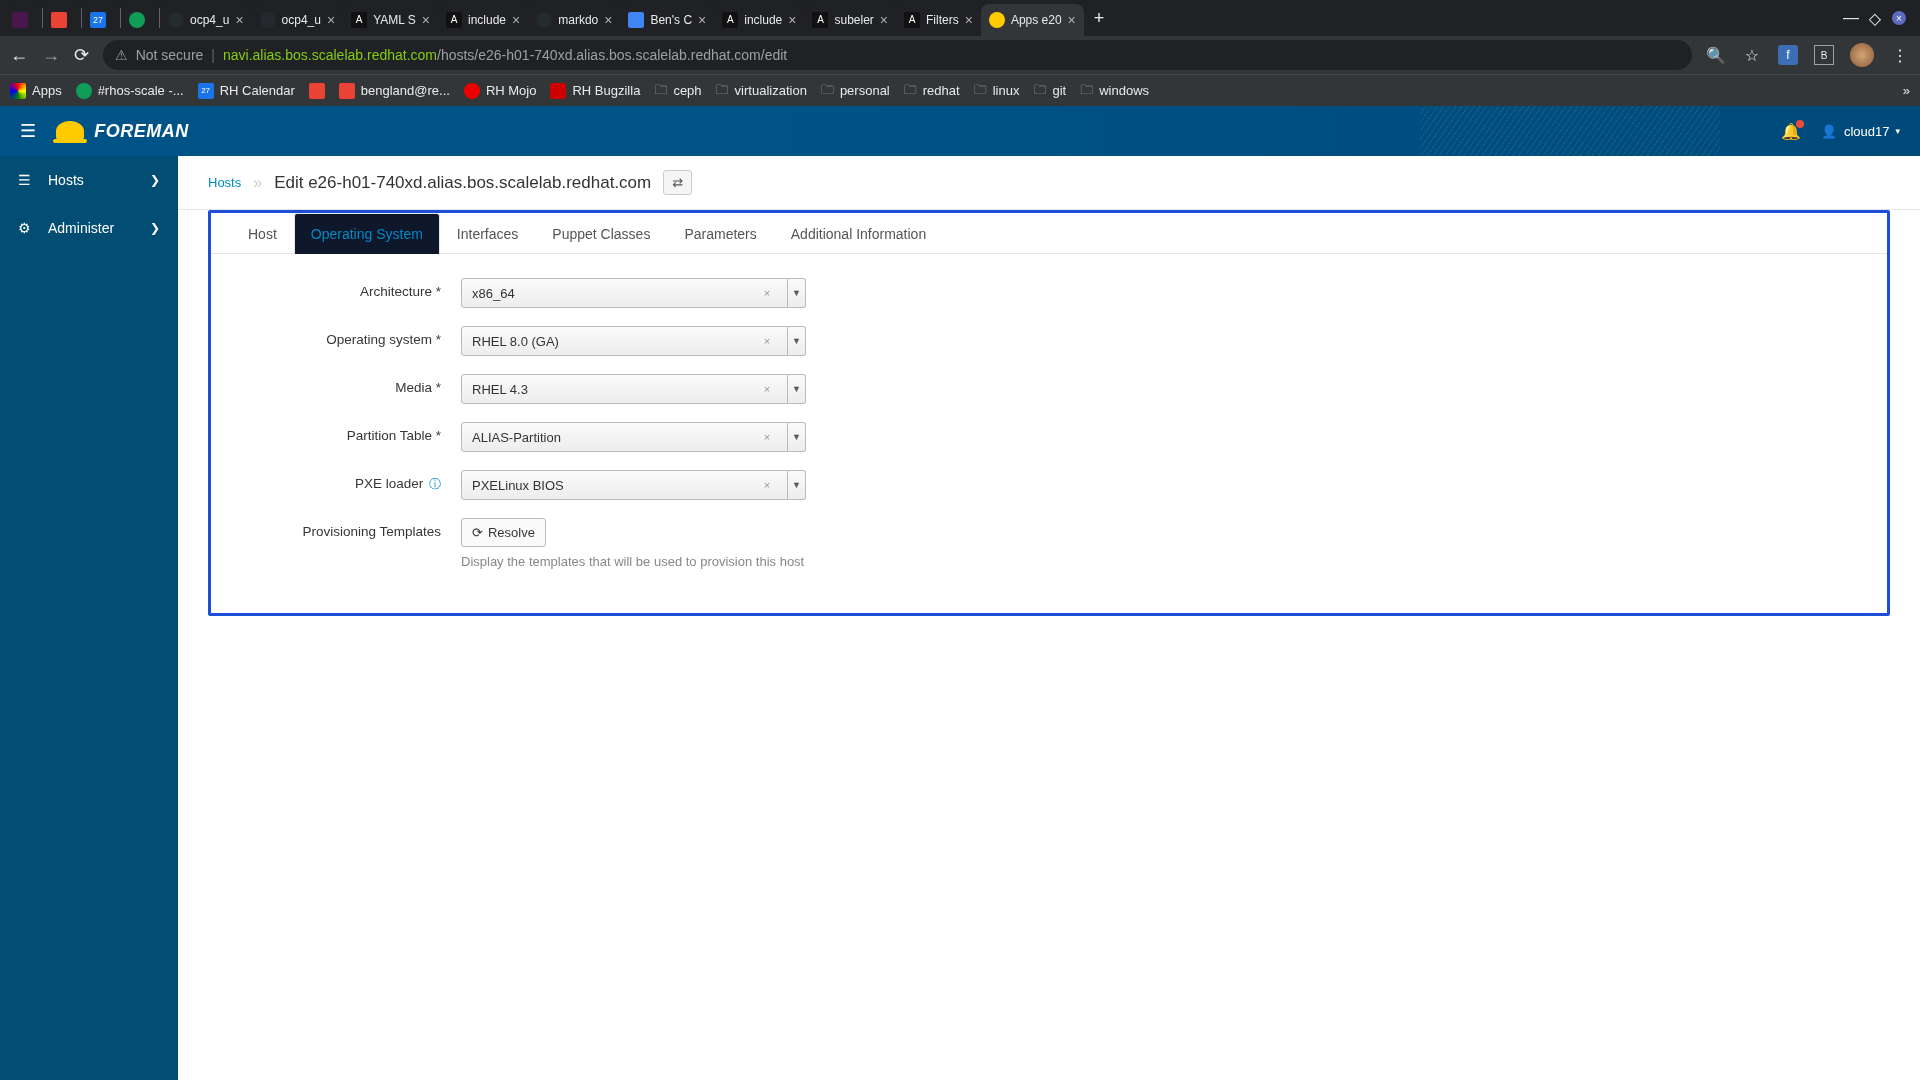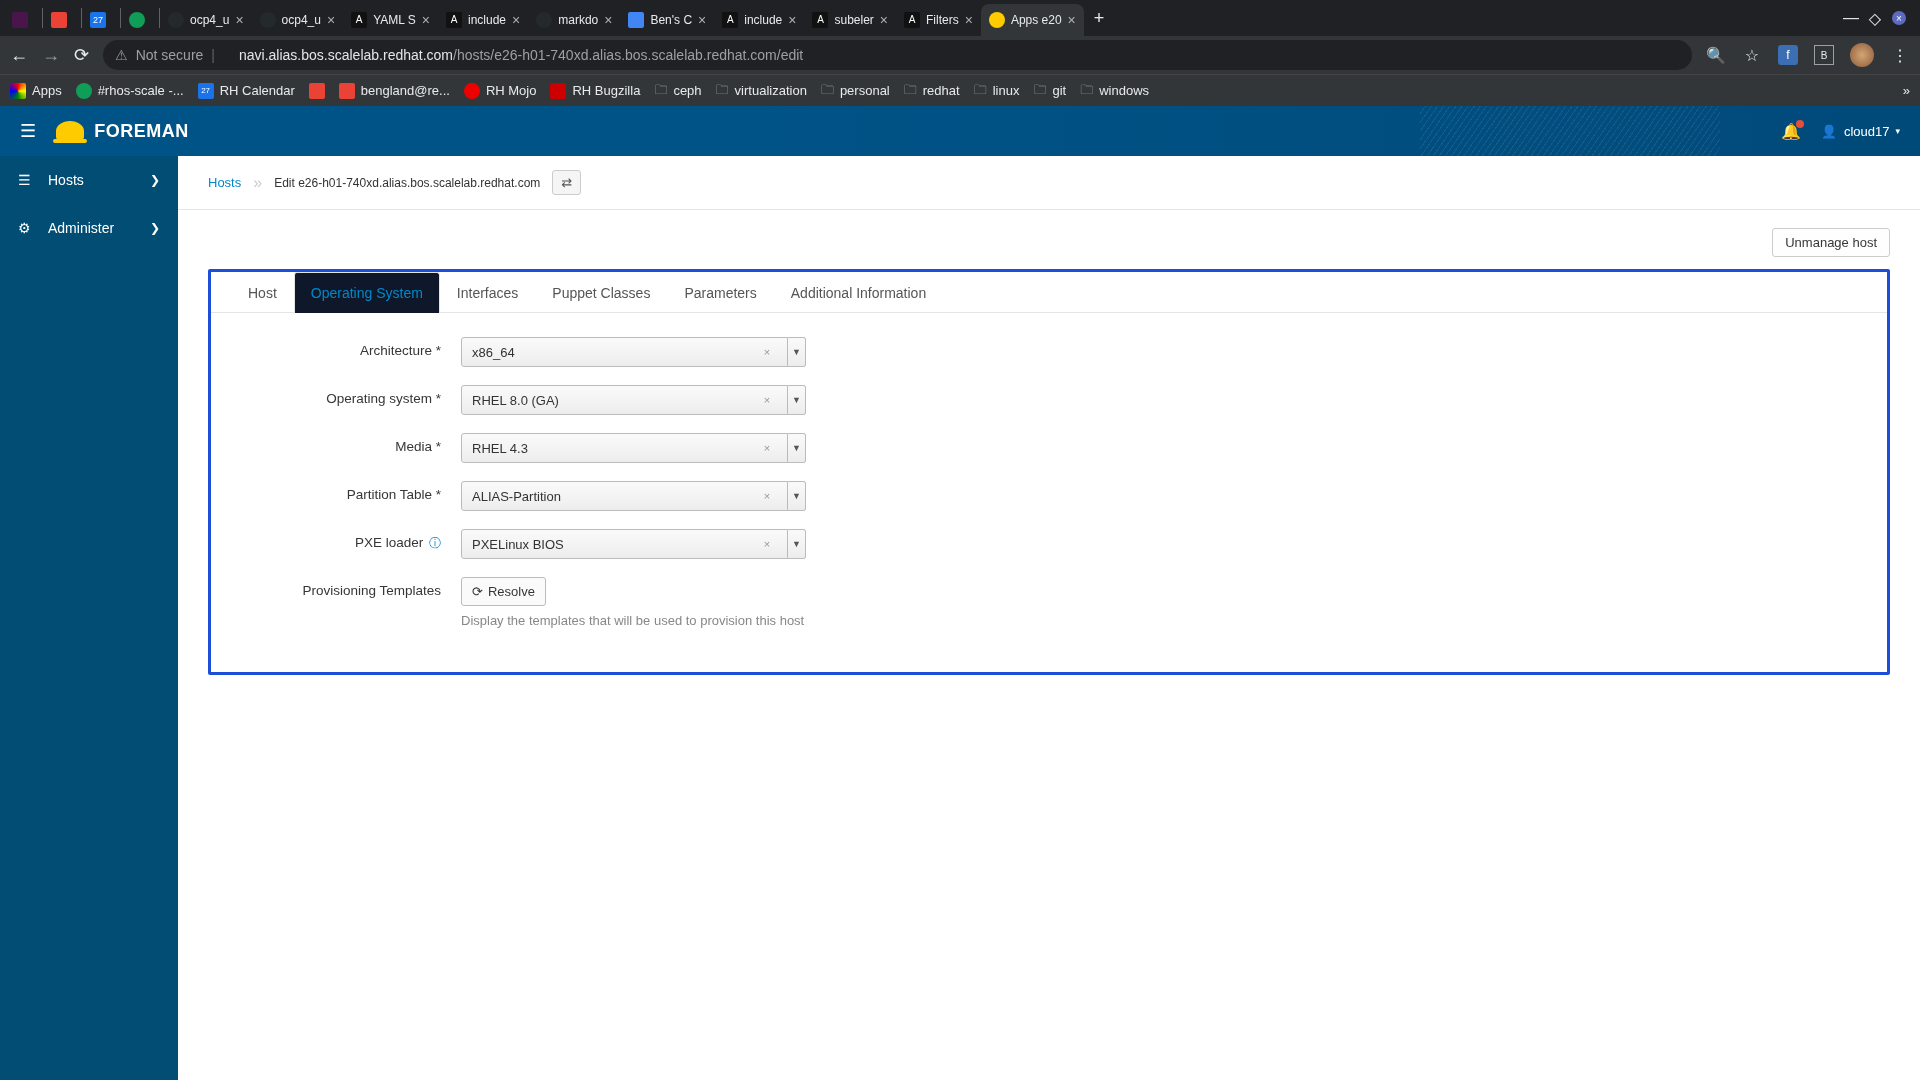--- a/index.html
+++ b/index.html
@@ -14,57 +14,57 @@
     .tab-close { margin-left: 6px; color: #b0b0b0; font-size: 14px; }
     .tab-sep { width: 1px; height: 20px; background: #5f6368; }
     .new-tab { color: #e8eaed; padding: 0 10px; font-size: 18px; }
     .window-controls { margin-left: auto; display: flex; gap: 10px; padding-right: 10px; color: #e8eaed; }
     .wc { width: 14px; height: 14px; display:flex; align-items:center; justify-content:center; }
     
     .addr-bar { background: #323639; height: 38px; display: flex; align-items: center; padding: 0 10px; gap: 14px; }
     .nav-btn { color: #9aa0a6; font-size: 18px; }
     .nav-btn.active { color: #e8eaed; }
     .url-bar { flex: 1; background: #202124; border-radius: 20px; height: 30px; display: flex; align-items: center; padding: 0 12px; color: #9aa0a6; font-size: 14px; }
-    .url-host { color: #e5e5e5; margin-left: 16px; }
+    .url-host { color: #84cc16; }
     .url-path { color: #9aa0a6; }
     .addr-icons { display: flex; gap: 16px; color: #e8eaed; align-items: center; }
     .addr-icon { width: 20px; height: 20px; display:flex; align-items:center; justify-content:center; }
     .avatar-img { width: 24px; height: 24px; border-radius: 50%; background: radial-gradient(circle, #d4a574, #8b5a3c); }
     
     .bookmarks { background: #323639; height: 32px; display: flex; align-items: center; padding: 0 10px; gap: 14px; border-top: 1px solid #444; font-size: 13px; color: #e8eaed; }
     .bookmark { display: flex; align-items: center; gap: 6px; }
     .bm-icon { width: 16px; height: 16px; border-radius: 2px; display:flex; align-items:center; justify-content:center; }
     .folder-icon { color: #9aa0a6; }
     .overflow { margin-left: auto; color: #e8eaed; }
     
     
     .app-header { background: linear-gradient(90deg, #005387 0%, #005387 40%, #004a7a 100%); height: 50px; display: flex; align-items: center; padding: 0 20px; color: white; position: relative; }
     .app-header::after { content: ""; position: absolute; right: 200px; top: 0; bottom: 0; width: 300px; background: repeating-linear-gradient(125deg, transparent, transparent 4px, rgba(255,255,255,0.08) 4px, rgba(255,255,255,0.08) 5px); }
     .hamburger { margin-right: 20px; font-size: 18px; cursor: pointer; }
-    .logo { display: flex; align-items: center; gap: 10px; }
+    .logo { display: flex; align-items: center; gap: 10px; font-style: italic; }
     .helmet { width: 28px; height: 20px; background: #fecb00; border-radius: 50% 50% 20% 20%; position: relative; }
     .helmet::before { content:""; position:absolute; bottom:-2px; left:-3px; right:-3px; height:4px; background:#fecb00; border-radius: 2px; }
     .brand { font-size: 18px; font-weight: bold; letter-spacing: 0.5px; }
     .header-right { margin-left: auto; display: flex; align-items: center; gap: 20px; z-index: 2; }
     .bell { position: relative; font-size: 16px; }
     .bell-dot { position: absolute; top: -2px; right: -2px; width: 8px; height: 8px; background: #e74c3c; border-radius: 50%; }
     .user-menu { display: flex; align-items: center; gap: 6px; font-size: 13px; }
     
     
     .layout { display: flex; height: calc(100vh - 156px); }
     .sidebar { width: 178px; background: #024d74; color: white; }
     .side-item { display: flex; align-items: center; padding: 16px 18px; gap: 14px; cursor: pointer; font-size: 14px; }
     .side-icon { font-size: 14px; width: 16px; }
     .chevron { margin-left: auto; font-size: 12px; }
     
     .main { flex: 1; background: white; overflow-y: auto; }
     .breadcrumb-bar { padding: 14px 30px; border-bottom: 1px solid #e5e5e5; display: flex; align-items: center; gap: 12px; }
     .crumb-link { color: #0089c7; font-size: 13px; }
     .crumb-sep { color: #ccc; }
-    .page-title { font-size: 12px; color: #333; }
+    .page-title { font-size: 17px; color: #333; }
     .toggle-btn { border: 1px solid #ccc; border-radius: 3px; padding: 4px 8px; font-size: 13px; color: #555; background: #f5f5f5; }
     
     .action-bar { padding: 18px 30px 12px; display: flex; justify-content: flex-end; }
     .unmanage { border: 1px solid #ccc; background: #fefefe; padding: 6px 12px; border-radius: 3px; font-size: 13px; color: #363636; cursor: pointer; }
     
     .panel { margin: 0 30px 30px; border: 3px solid #1d4ed8; background: white; border-radius: 2px; }
     .tabs { display: flex; border-bottom: 1px solid #e5e5e5; padding: 0 20px; }
     .tab-item { padding: 12px 16px; font-size: 14px; color: #555; cursor: pointer; border: 1px solid transparent; border-bottom: none; margin-bottom: -1px; }
     .tab-item.active { color: #0089c7; border-color: #e5e5e5; background: #0f172a; border-radius: 3px 3px 0 0; }
     
@@ -283,23 +283,20 @@
   </div>
 
   <div class="main">
     <div class="breadcrumb-bar">
       <span class="crumb-link">Hosts</span>
       <span class="crumb-sep">»</span>
       <span class="page-title">Edit e26-h01-740xd.alias.bos.scalelab.redhat.com</span>
       <span class="toggle-btn">⇄</span>
     </div>
 
-    <div class="action-bar">
-      <button class="unmanage">Unmanage host</button>
-    </div>
 
     <div class="panel">
       <div class="tabs">
         <div class="tab-item">Host</div>
         <div class="tab-item active">Operating System</div>
         <div class="tab-item">Interfaces</div>
         <div class="tab-item">Puppet Classes</div>
         <div class="tab-item">Parameters</div>
         <div class="tab-item">Additional Information</div>
       </div>

